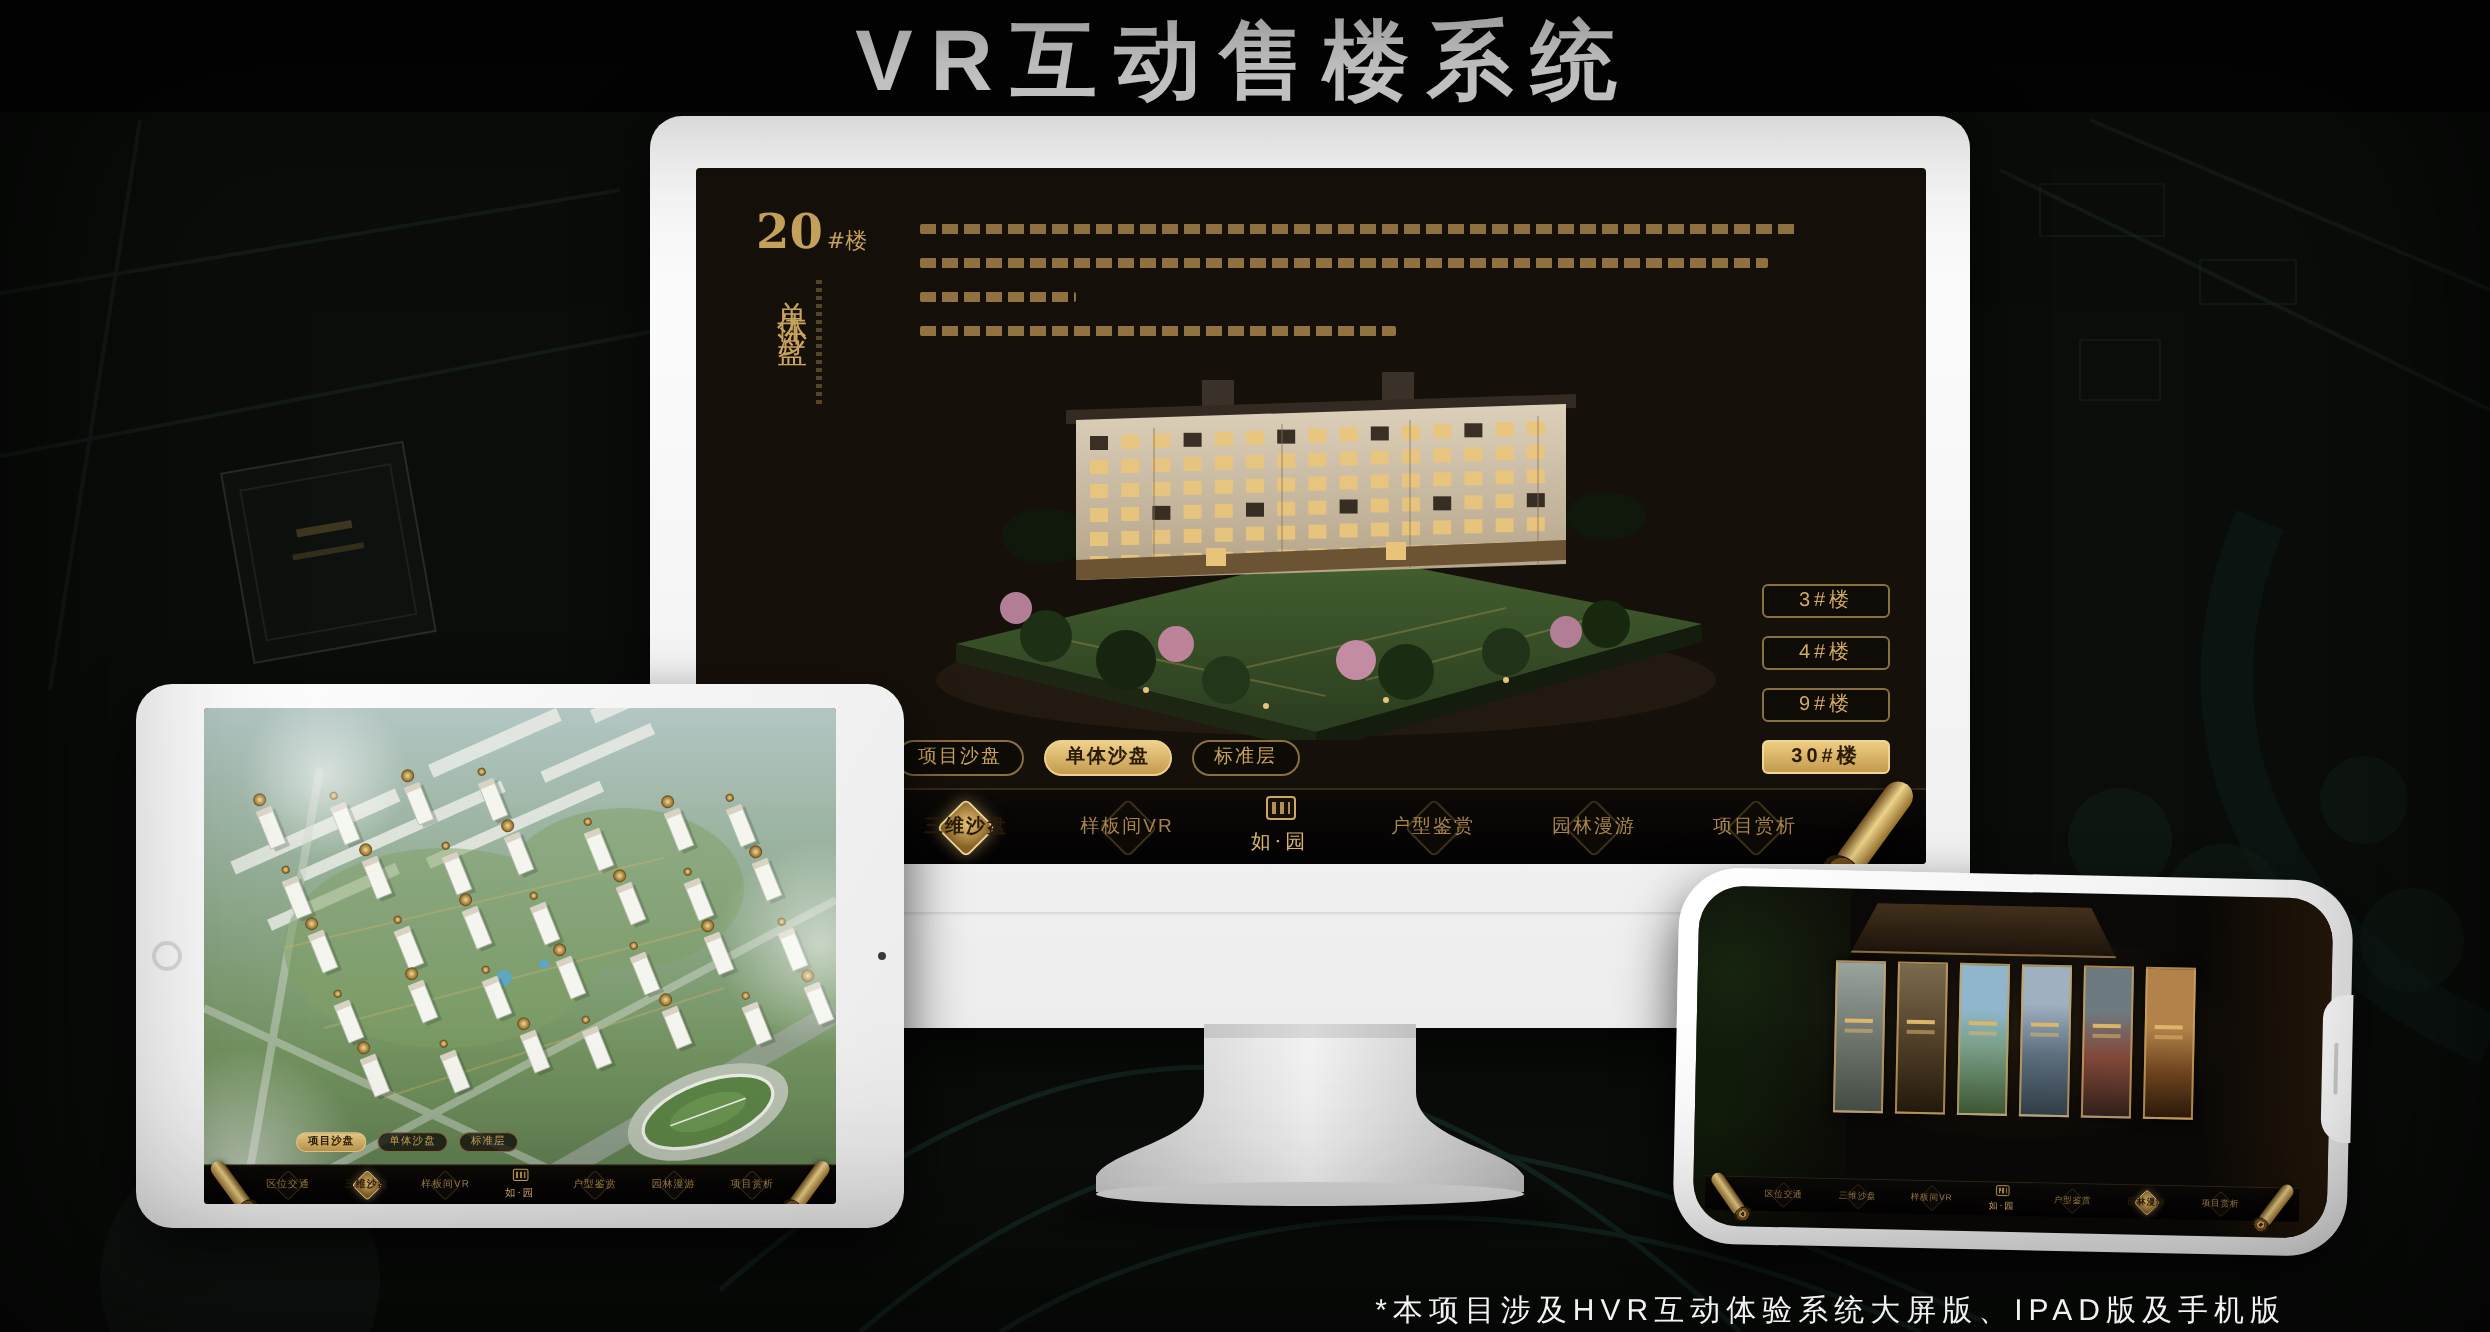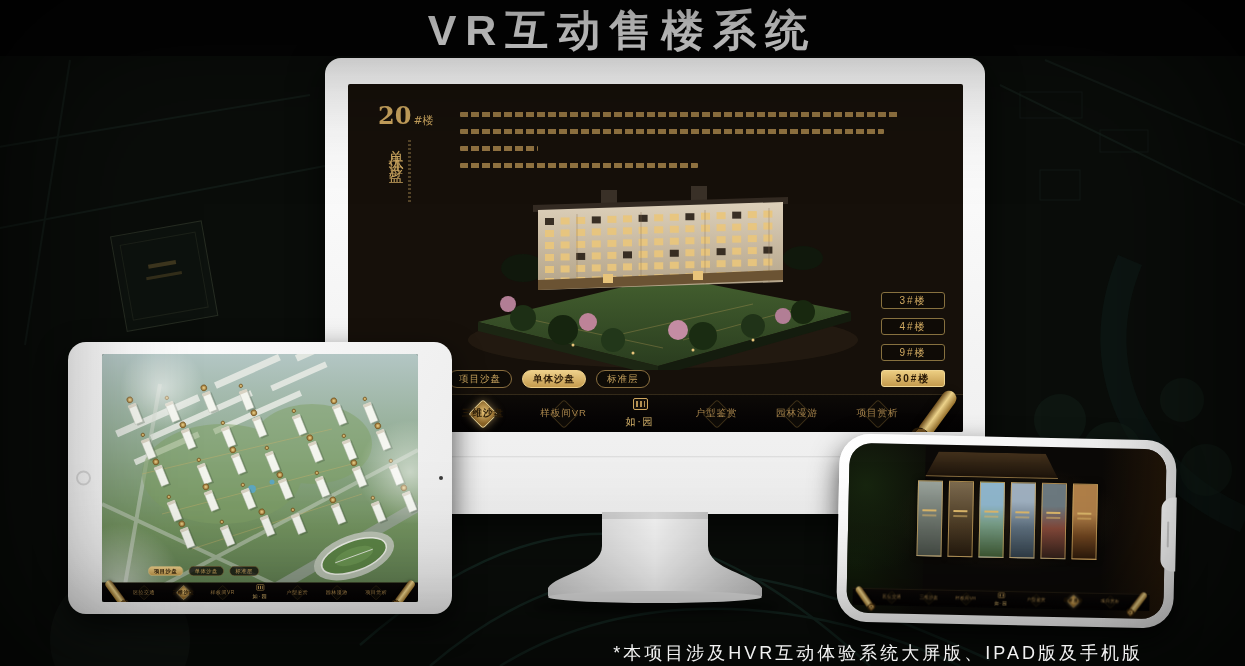--- a/index.html
+++ b/index.html
@@ -6,21 +6,21 @@
   #stage{position:relative;width:1245px;height:666px;overflow:hidden;
          background:#0a0d0a;font-family:"Liberation Sans",sans-serif;}
   [data-interactable]{box-sizing:border-box;}
 
   
   .bg-svg{position:absolute;left:0;top:0;z-index:0;}
   .title-band{position:absolute;left:0;top:0;width:100%;height:56px;background:#040404;z-index:1;}
   .page-title{position:absolute;left:0;top:2px;width:100%;text-align:center;z-index:2;
     color:#ffffff;font-size:43px;font-weight:bold;letter-spacing:9px;}
   .footnote{position:absolute;right:102px;bottom:1px;z-index:6;color:#f2f2f2;
-    font-size:18px;letter-spacing:3px;}
+    font-size:15px;letter-spacing:3px;}
 
   
   .nav-bar{display:flex;align-items:center;height:38px;width:100%;
     background:linear-gradient(#0d0a07,#060404 60%,#030202);
     border-top:1px solid rgba(201,164,94,.25);padding:0 10px;overflow:visible;}
   .nav-group{display:flex;flex:1;justify-content:space-evenly;align-items:center;}
   .nav-item{position:relative;width:72px;height:32px;display:flex;align-items:center;justify-content:center;cursor:pointer;}
   .nav-item .diamond{position:absolute;left:50%;top:50%;width:21px;height:21px;
     transform:translate(-50%,-50%) rotate(45deg);border:1px solid #3d3018;background:#0d0a06;border-radius:3px;}
   .nav-item .nav-label{position:relative;z-index:1;font-weight:normal;font-size:9.5px;

